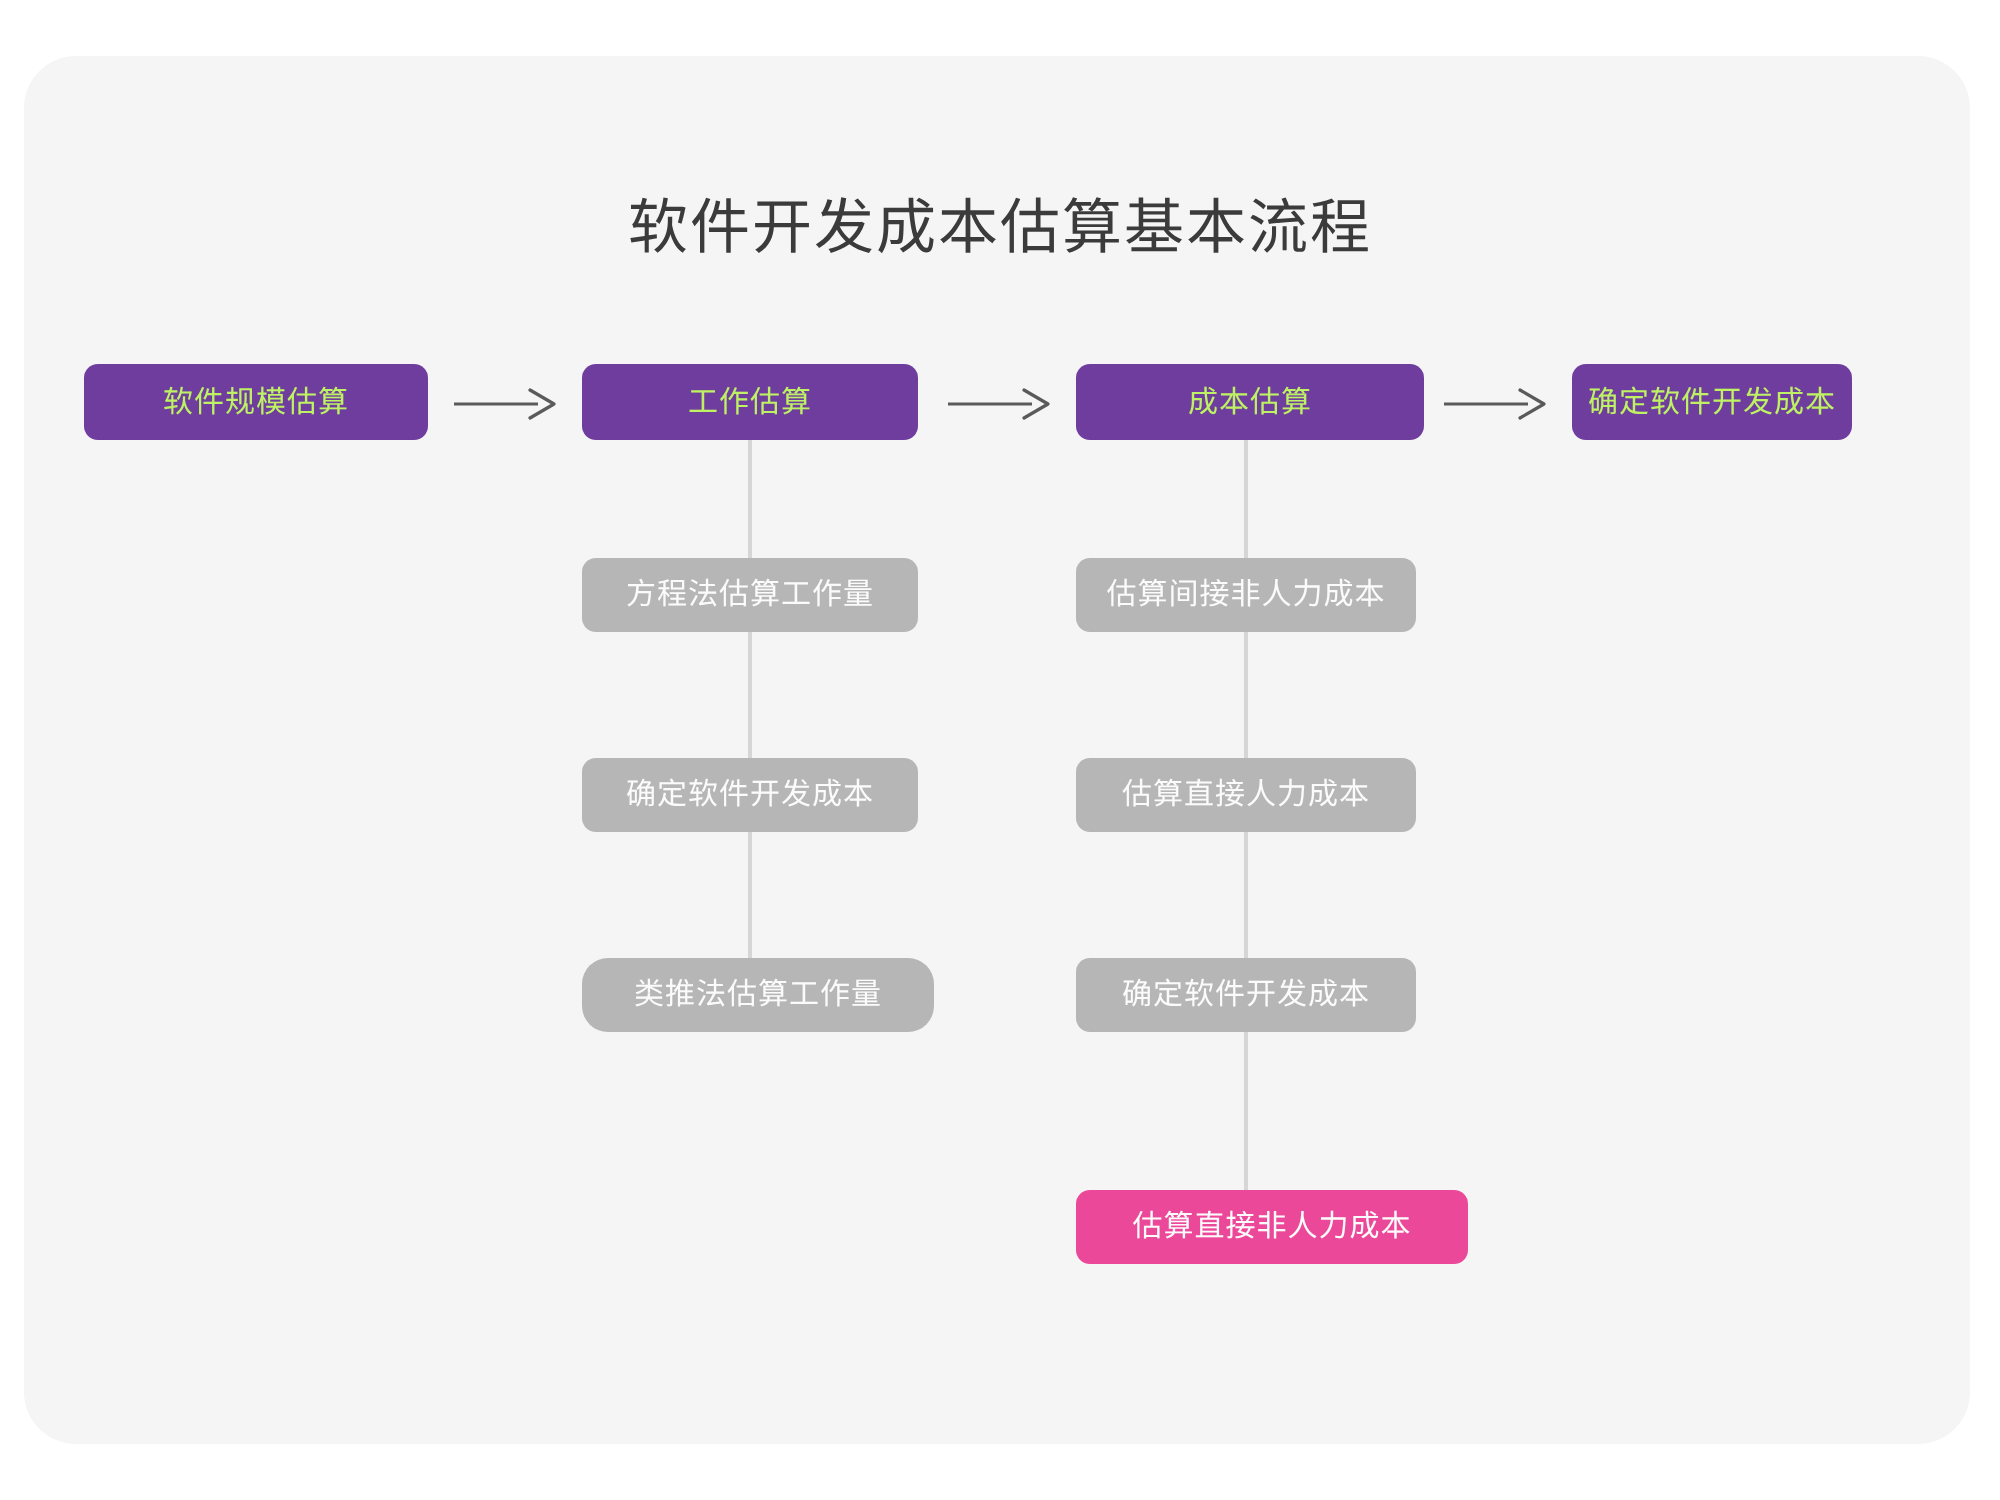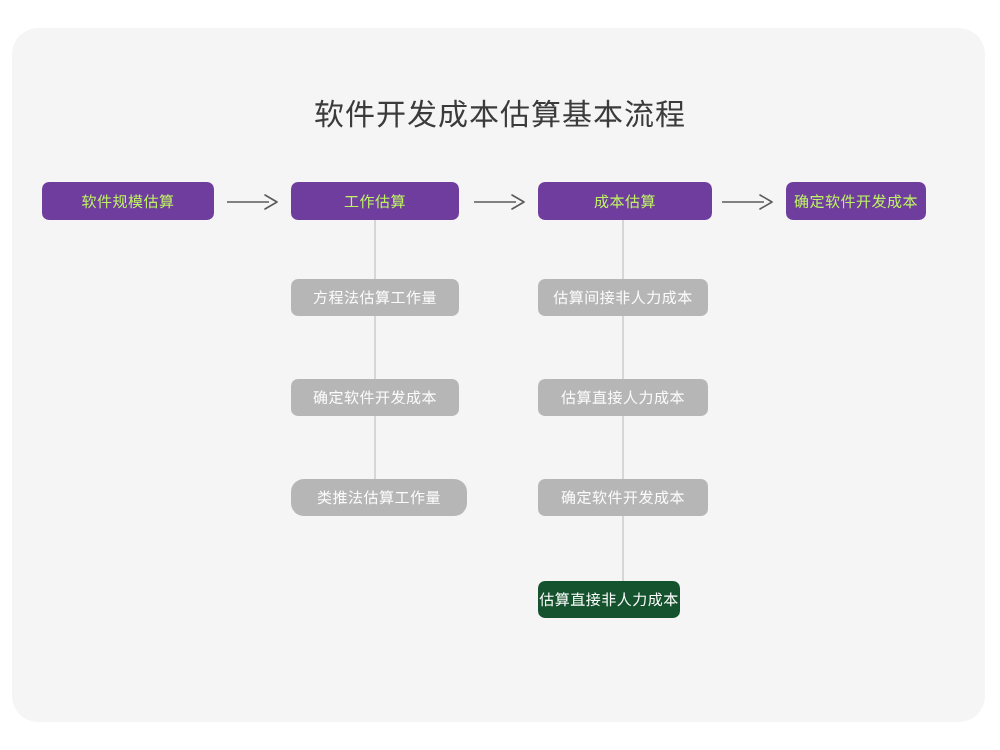--- a/index.html
+++ b/index.html
@@ -116,21 +116,21 @@
     <div id="nodes">
         <div class="node primary" style="left: 42px; top: 182px; width: 172px; background: rgb(110, 61, 158);">软件规模估算</div>
         <div class="node primary" style="left: 291px; top: 182px; width: 168px; background: rgb(110, 61, 158);">工作估算</div>
         <div class="node secondary" style="left: 291px; top: 279px; width: 168px; background: rgb(182, 182, 182);">方程法估算工作量</div>
         <div class="node secondary" style="left: 291px; top: 379px; width: 168px; background: rgb(182, 182, 182);">确定软件开发成本</div>
         <div class="node secondary" style="left: 291px; top: 479px; width: 176px; background: rgb(182, 182, 182); border-radius: 13px;">类推法估算工作量</div>
         <div class="node primary" style="left: 538px; top: 182px; width: 174px; background: rgb(110, 61, 158);">成本估算</div>
         <div class="node secondary" style="left: 538px; top: 279px; width: 170px; background: rgb(182, 182, 182);">估算间接非人力成本</div>
         <div class="node secondary" style="left: 538px; top: 379px; width: 170px; background: rgb(182, 182, 182);">估算直接人力成本</div>
         <div class="node secondary" style="left: 538px; top: 479px; width: 170px; background: rgb(182, 182, 182);">确定软件开发成本</div>
-        <div class="node secondary" style="left: 538px; top: 581px; width: 142px; background: #14532d;">估算直接非人力成本</div>
+        <div class="node secondary" style="left: 538px; top: 595px; width: 196px; background: #ec4899;">估算直接非人力成本</div>
         <div class="node primary" style="left: 786px; top: 182px; width: 140px; background: rgb(110, 61, 158);">确定软件开发成本</div>
       </div>
 
     <div id="arrows">
         <div class="arrow" style="left: 226px; top: 190px; width: 52px;">
           <svg width="52" height="20" viewBox="0 0 52 20">
             <line x1="1" y1="10" x2="43" y2="10" stroke="#5a5a5a" stroke-width="1.6"></line>
             <polyline points="39,3 51,10 39,17" fill="none" stroke="#5a5a5a" stroke-width="1.6" stroke-linecap="round" stroke-linejoin="round"></polyline>
           </svg>
         </div>

